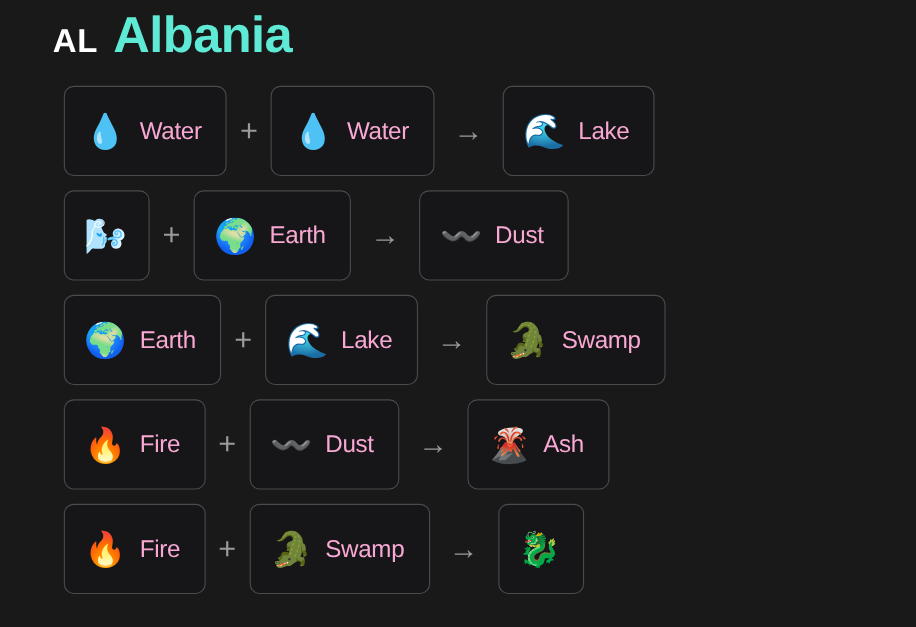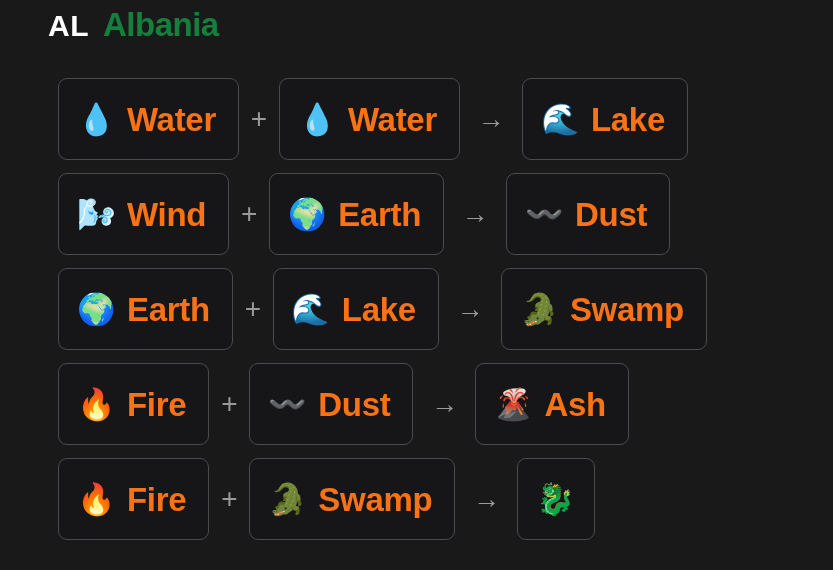--- a/index.html
+++ b/index.html
@@ -33,23 +33,23 @@
     box-sizing: border-box;
   }
   .country-code {
     font-size: 30px;
     font-weight: 700;
     color: #ffffff;
     letter-spacing: 0.5px;
     line-height: 1;
   }
   .country-name {
-    font-size: 33px;
+    font-size: 46px;
     font-weight: 700;
-    color: #15803d;
+    color: #5eead4;
     line-height: 1;
     letter-spacing: -0.5px;
   }
 
   
   .recipe-list {
     padding-left: 58px;
     display: flex;
     flex-direction: column;
     gap: 13px;
@@ -73,23 +73,23 @@
   }
   .element-emoji {
     font-size: 31px;
     line-height: 1;
     display: inline-block;
     width: 36px;
     text-align: center;
     flex: none;
   }
   .element-label {
-    font-size: 33px;
-    font-weight: 700;
-    color: #f97316;
+    font-size: 22px;
+    font-weight: 400;
+    color: #f9a8d4;
     line-height: 1;
     white-space: nowrap;
     letter-spacing: -0.3px;
   }
 
   .op-plus,
   .op-arrow {
     color: #9a9a9a;
     font-size: 28px;
     line-height: 1;
@@ -130,21 +130,20 @@
         </div>
         <span class="op-arrow">→</span>
         <div class="element-card">
           <span class="element-emoji">🌊</span>
           <span class="element-label">Lake</span>
         </div>
       </div>
       <div class="recipe-row">
         <div class="element-card">
           <span class="element-emoji">🌬️</span>
-          <span class="element-label">Wind</span>
         </div>
         <span class="op-plus">+</span>
         <div class="element-card">
           <span class="element-emoji">🌍</span>
           <span class="element-label">Earth</span>
         </div>
         <span class="op-arrow">→</span>
         <div class="element-card">
           <span class="element-emoji">〰️</span>
           <span class="element-label">Dust</span>

